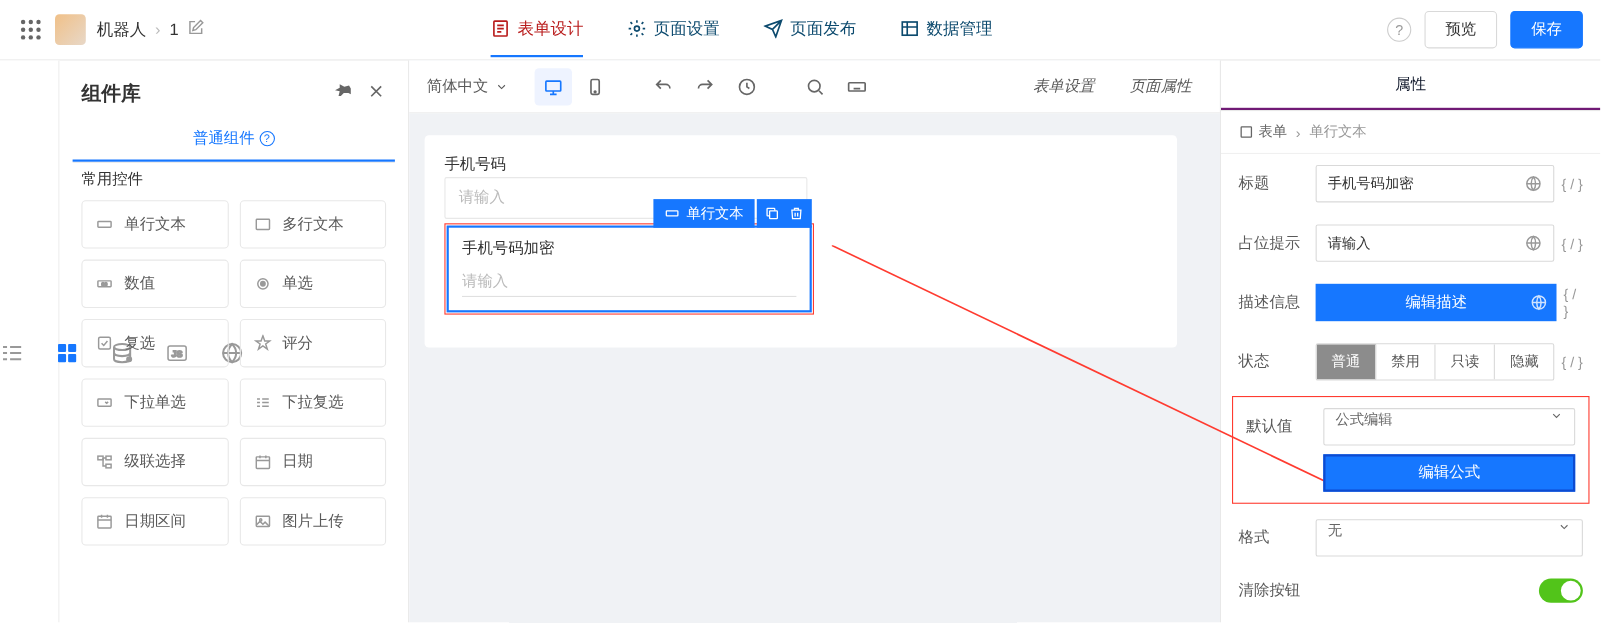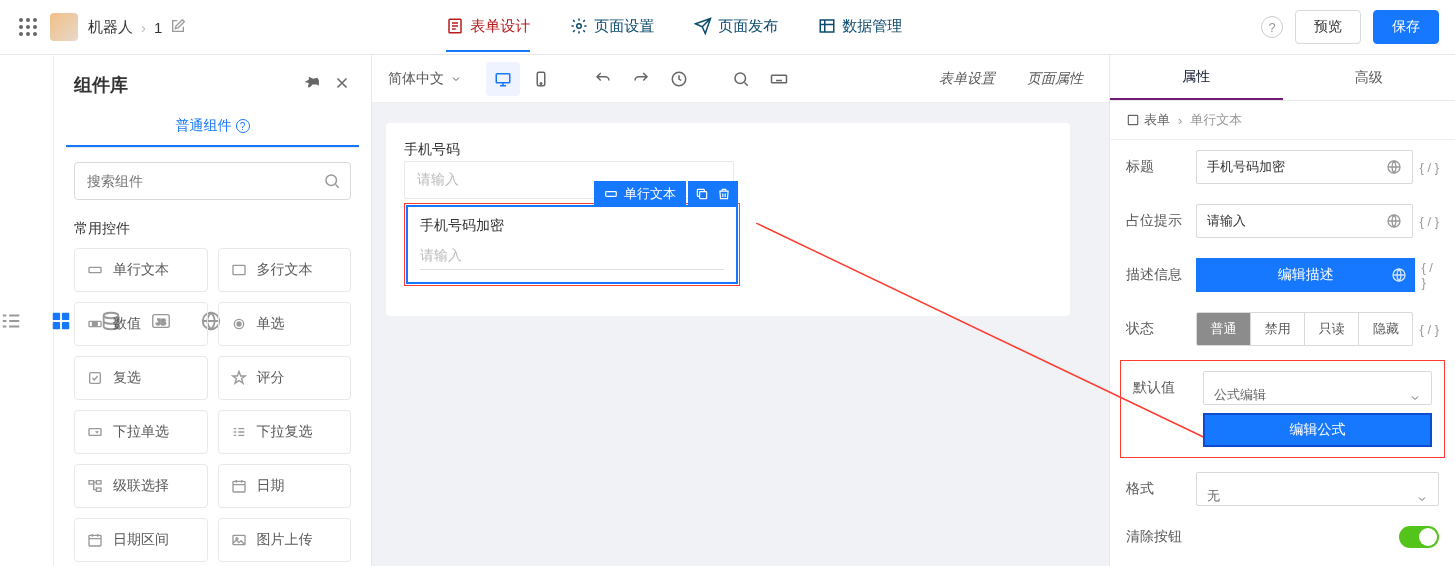--- a/index.html
+++ b/index.html
@@ -87,21 +87,21 @@
     .prop-control { flex: 1; display: flex; align-items: center; gap: 6px; }
     .prop-input { flex: 1; height: 34px; border: 1px solid #d9d9d9; border-radius: 2px; padding: 0 10px; font-size: 13px; color: #333; display: flex; align-items: center; justify-content: space-between; }
     .formula-tag { font-size: 13px; color: #999; cursor: pointer; }
     .globe { width: 16px; height: 16px; color: #999; }
     .btn-blue-full { background: #1677ff; color: #fff; height: 34px; border: none; border-radius: 0; width: 100%; font-size: 14px; display: flex; align-items: center; justify-content: center; position: relative; }
     .btn-blue-full .globe { position: absolute; right: 8px; color: #fff; opacity: 0.8; }
     .radio-row { display: flex; border: 1px solid #d9d9d9; border-radius: 2px; overflow: hidden; }
     .radio-row .r { flex: 1; height: 32px; display: flex; align-items: center; justify-content: center; font-size: 13px; color: #595959; border-right: 1px solid #d9d9d9; cursor: pointer; }
     .radio-row .r:last-child { border-right: none; }
     .radio-row .r.active { background: #8c8c8c; color: #fff; }
-    .select-box { flex: 1; height: 34px; border: 1px solid #d9d9d9; border-radius: 2px; padding: 0 10px; display: flex; align-items: flex-end; justify-content: space-between; font-size: 13px; color: #666; }
+    .select-box { flex: 1; height: 34px; border: 1px solid #d9d9d9; border-radius: 2px; padding: 0 10px; display: flex; align-items: flex-start; justify-content: space-between; font-size: 13px; color: #666; }
     .switch { width: 40px; height: 22px; background: #52c41a; border-radius: 11px; position: relative; margin-left: auto; }
     .switch::after { content: ''; width: 18px; height: 18px; background: #fff; border-radius: 50%; position: absolute; top: 2px; right: 2px; }
     .red-box { border: 1px solid #ff3b30; padding: 6px; margin: 4px 10px; }
     .arrow-head { stroke: #ff3b30; fill: #ff3b30; }
   </style>
 </head>
 <body>
 
 <div class="top-header">
   <div class="header-left">
@@ -211,27 +211,20 @@
         <span><svg viewBox="0 0 24 24" fill="none" stroke="currentColor" stroke-width="2">
               <path d="M18 6L6 18M6 6l12 12"></path>
             </svg></span>
       </div>
     </div>
     <div class="sidebar-tabs">
       <div class="stab">
         <span>普通组件</span>
         <span style="width:14px;height:14px;border:1px solid #1677ff;border-radius:50%;display:flex;align-items:center;justify-content:center;font-size:10px;">?</span>
       </div>
-    </div>
-    <div class="search-box">
-      <input placeholder="搜索组件" style="">
-      <svg viewBox="0 0 24 24" fill="none" stroke="currentColor" stroke-width="2">
-          <circle cx="11" cy="11" r="7"></circle>
-          <path d="M21 21l-4.3-4.3"></path>
-        </svg>
     </div>
     <div class="section-title">常用控件</div>
     <div class="widget-grid">
       <div class="widget-card">
           <svg viewBox="0 0 24 24" fill="none" stroke="currentColor" stroke-width="2">
             <rect x="3" y="8" width="18" height="8" rx="1"></rect>
           </svg>
           <span>单行文本</span>
         </div>
       <div class="widget-card">
@@ -411,21 +404,20 @@
           <line x1="0" y1="0" x2="460" y2="220" stroke="#ff3b30" stroke-width="1.5"></line>
           <polygon points="460,220 448,210 452,222" class="arrow-head"></polygon>
         </svg>
       </div>
     </div>
   </div>
 
   <div class="props">
     <div class="props-tabs">
       <div class="ptab active">属性</div>
-      <div class="ptab">高级</div>
     </div>
     <div class="crumb">
       <span class="c1">
           <svg viewBox="0 0 24 24" fill="none" stroke="currentColor" stroke-width="2">
             <rect x="4" y="4" width="16" height="16" rx="1"></rect>
           </svg>
           <span>表单</span>
         </span>
       <span>›</span>
       <span>单行文本</span>

